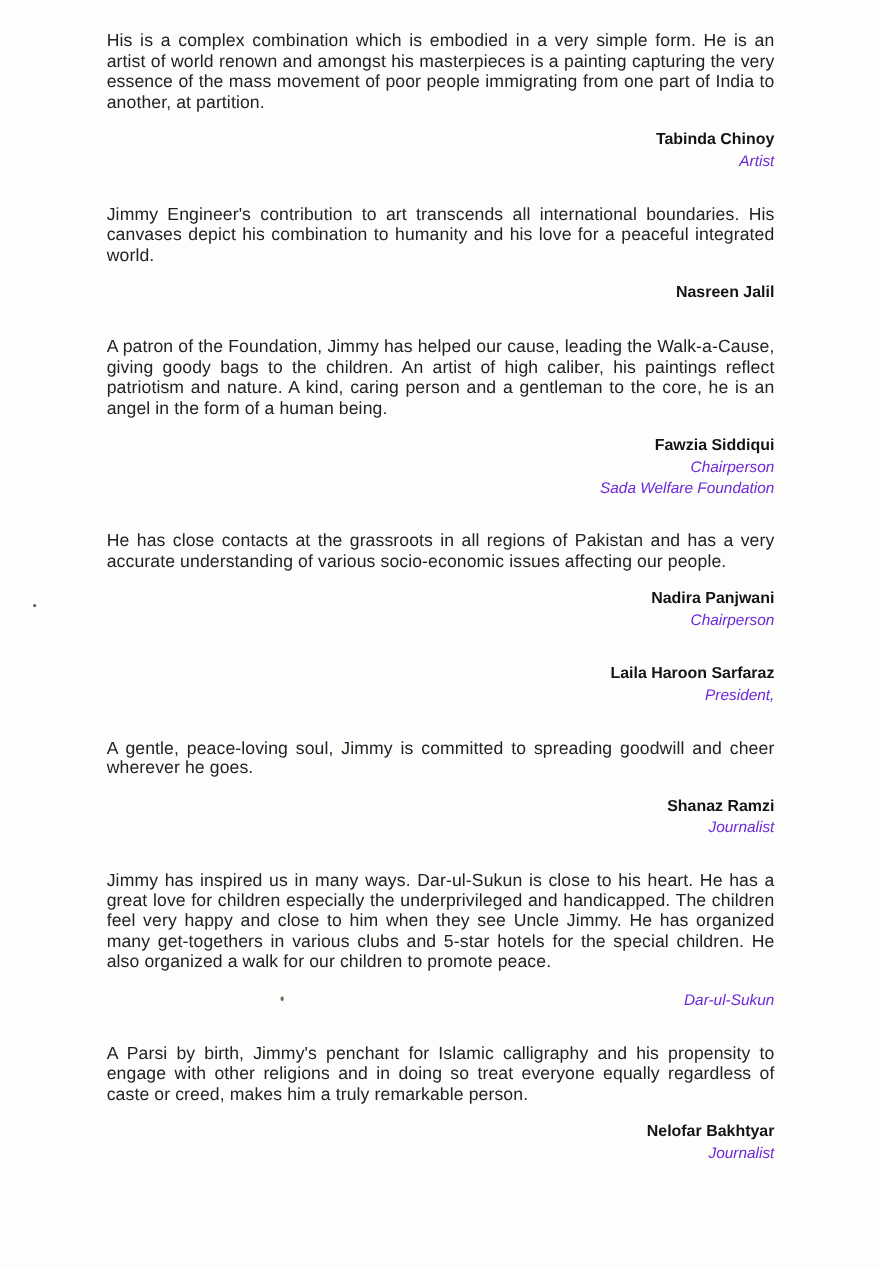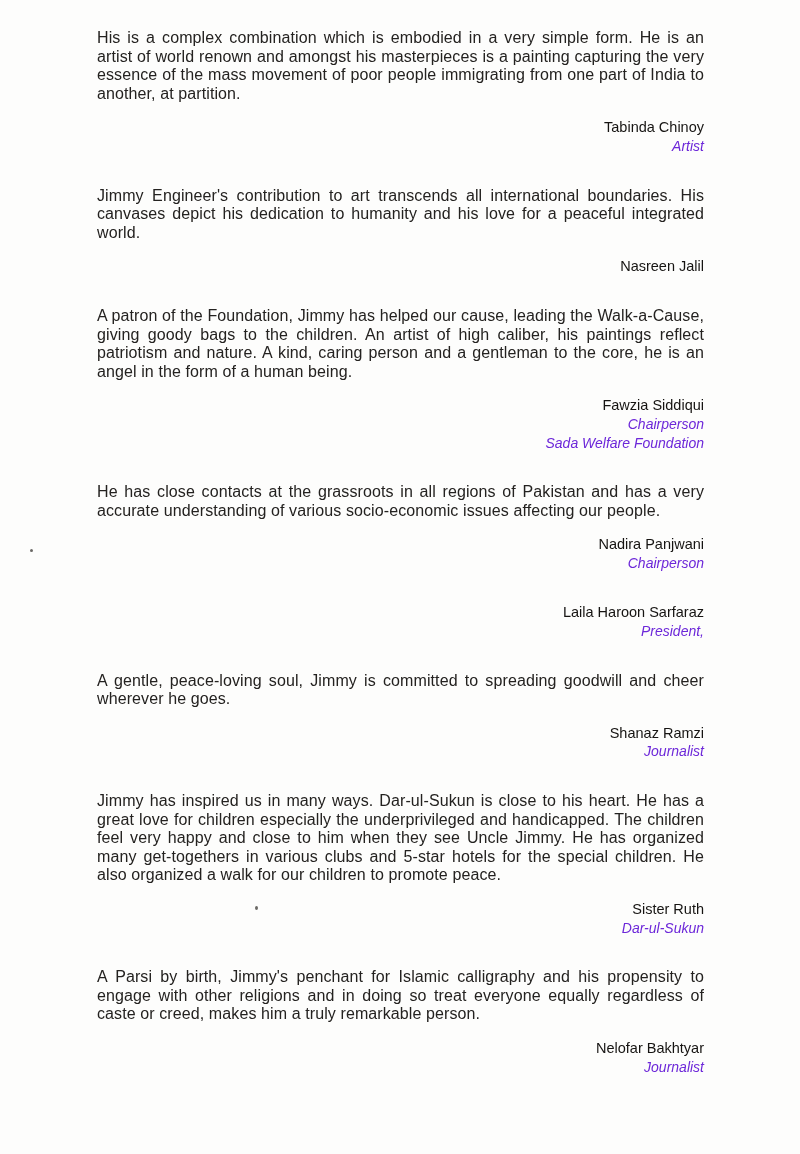--- a/index.html
+++ b/index.html
@@ -34,21 +34,21 @@
     text-align: justify;
     letter-spacing: 0.1px;
     color: #242220;
   }
   .attribution {
     margin-top: 15px;
     text-align: right;
     line-height: 18.6px;
   }
   .attribution .name {
-    font-weight: 400;
+    font-weight: 700;
     font-size: 14.5px;
     color: #161412;
   }
   .attribution .role {
     font-style: italic;
     font-size: 14px;
     color: #6d28d9;
   }
   .scan-speck {
     position: absolute;
@@ -66,21 +66,21 @@
 
   <article class="testimonial">
     <p class="quote">His is a complex combination which is embodied in a very simple form. He is an artist of world renown and amongst his masterpieces is a painting capturing the very essence of the mass movement of poor people immigrating from one part of India to another, at partition.</p>
     <div class="attribution">
       <div class="name">Tabinda Chinoy</div>
       <div class="role">Artist</div>
     </div>
   </article>
 
   <article class="testimonial">
-    <p class="quote">Jimmy Engineer's contribution to art transcends all international boundaries. His canvases depict his dedication to humanity and his love for a peaceful integrated world.</p>
+    <p class="quote">Jimmy Engineer's contribution to art transcends all international boundaries. His canvases depict his combination to humanity and his love for a peaceful integrated world.</p>
     <div class="attribution">
       <div class="name">Nasreen Jalil</div>
     </div>
   </article>
 
   <article class="testimonial">
     <p class="quote">A patron of the Foundation, Jimmy has helped our cause, leading the Walk-a-Cause, giving goody bags to the children. An artist of high caliber, his paintings reflect patriotism and nature. A kind, caring person and a gentleman to the core, he is an angel in the form of a human being.</p>
     <div class="attribution">
       <div class="name">Fawzia Siddiqui</div>
       <div class="role">Chairperson</div>
@@ -107,21 +107,20 @@
     <p class="quote">A gentle, peace-loving soul, Jimmy is committed to spreading goodwill and cheer wherever he goes.</p>
     <div class="attribution">
       <div class="name">Shanaz Ramzi</div>
       <div class="role">Journalist</div>
     </div>
   </article>
 
   <article class="testimonial">
     <p class="quote">Jimmy has inspired us in many ways. Dar-ul-Sukun is close to his heart. He has a great love for children especially the underprivileged and handicapped. The children feel very happy and close to him when they see Uncle Jimmy. He has organized many get-togethers in various clubs and 5-star hotels for the special children. He also organized a walk for our children to promote peace.</p>
     <div class="attribution">
-      <div class="name">Sister Ruth</div>
       <div class="role">Dar-ul-Sukun</div>
     </div>
   </article>
 
   <article class="testimonial">
     <p class="quote">A Parsi by birth, Jimmy's penchant for Islamic calligraphy and his propensity to engage with other religions and in doing so treat everyone equally regardless of caste or creed, makes him a truly remarkable person.</p>
     <div class="attribution">
       <div class="name">Nelofar Bakhtyar</div>
       <div class="role">Journalist</div>
     </div>

